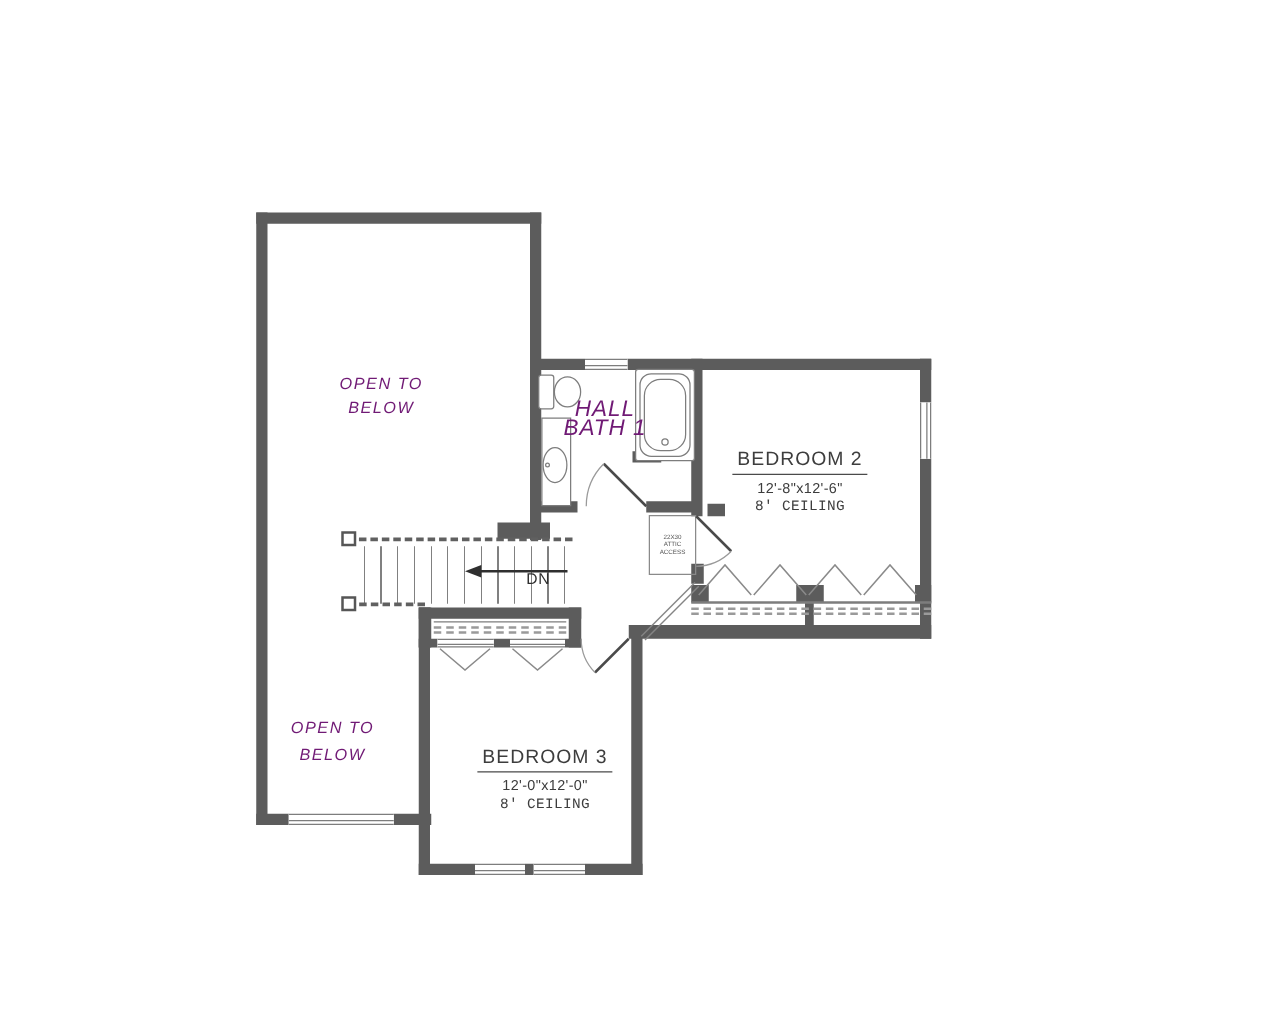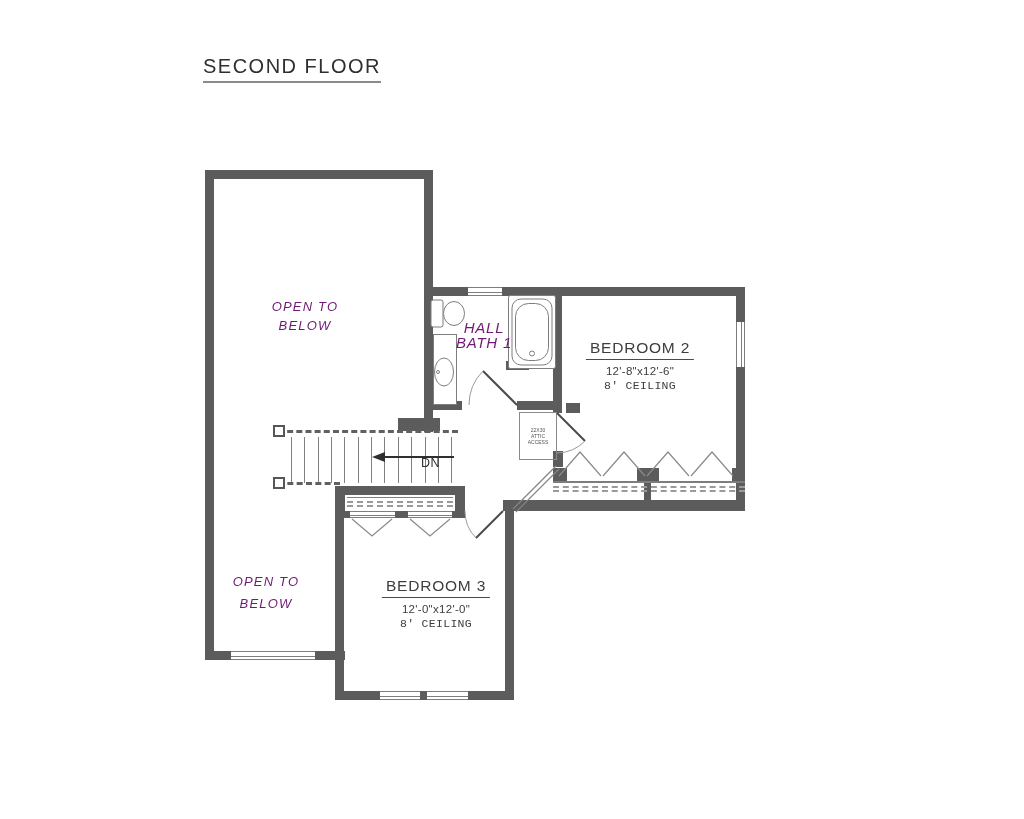--- a/index.html
+++ b/index.html
@@ -11,42 +11,41 @@
   .rail{position:absolute;height:0;border-top:3px dashed #606060;}
   .post{position:absolute;width:12px;height:12px;border:2px solid #565656;background:#fff;box-sizing:border-box;}
   .win-h{position:absolute;background:#fff;border-top:1px solid #7d7d7d;border-bottom:1px solid #7d7d7d;box-sizing:border-box;}
   .win-h i{position:absolute;left:0;right:0;top:50%;height:1px;background:#7d7d7d;}
   .win-v{position:absolute;background:#fff;border-left:1px solid #7d7d7d;border-right:1px solid #7d7d7d;box-sizing:border-box;}
   .win-v i{position:absolute;top:0;bottom:0;left:50%;width:1px;background:#7d7d7d;}
   .treads{position:absolute;background:repeating-linear-gradient(90deg,#808080 0 1px,transparent 1px 13.35px);}
   .txt{position:absolute;color:#701a75;text-align:center;transform:translateX(-50%);white-space:nowrap;font-style:italic;}
   .open-below{font-size:13px;letter-spacing:1.2px;line-height:19px;}
   .open-below.lower{line-height:22px;}
-  .bath-label{font-size:15px;letter-spacing:.8px;line-height:15px;text-align:center;}
-  .room-block{position:absolute;text-align:center;transform:translateX(-50%);color:#3d3d3d;white-space:nowrap;}
+  .bath-label{font-size:18px;letter-spacing:.8px;line-height:15px;text-align:center;}
+  .room-block{position:absolute;text-align:center;transform:translateX(-50%);color:#3d3d3d;white-space:nowrap;margin-top:20px;}
   .room-name{display:inline-block;font-size:15.5px;letter-spacing:.8px;border-bottom:1.5px solid #4a4a4a;padding:0 4px 2px 4px;}
   .room-dims{font-size:11.5px;margin-top:5px;letter-spacing:.3px;}
   .room-ceil{font-size:11.5px;margin-top:2px;letter-spacing:.3px;font-family:Liberation Mono, monospace;}
   #title{position:absolute;left:203px;top:55px;font-size:20px;letter-spacing:1.5px;color:#2f2f2f;
          border-bottom:2px solid #8a8a8a;padding-bottom:3px;}
   #dn{position:absolute;left:421px;top:456px;font-size:12.5px;color:#2f2f2f;letter-spacing:.5px;}
   .arrowhead{position:absolute;width:0;height:0;border-right:13px solid #2f2f2f;
              border-top:5px solid transparent;border-bottom:5px solid transparent;}
   .attic-box{position:absolute;left:519px;top:412px;width:38px;height:48px;border:1px solid #8a8a8a;
              box-sizing:border-box;display:flex;flex-direction:column;align-items:center;justify-content:center;}
   .attic-box div{font-size:5px;line-height:6px;color:#555;text-align:center;letter-spacing:0;}
   svg.fx{position:absolute;overflow:visible;}
   #overlay{position:absolute;left:0;top:0;pointer-events:none;}
 </style>
 </head>
 <body>
 
 <div id="stage">
 
-  <div id="title">SECOND FLOOR</div>
 
   <div class="wall" style="left:205px;top:170px;width:228px;height:9px"></div>
   <div class="wall" style="left:205px;top:170px;width:9px;height:490px"></div>
   <div class="wall" style="left:424px;top:170px;width:9px;height:262px"></div>
   <div class="wall" style="left:205px;top:651px;width:26px;height:9px"></div>
   <div class="wall" style="left:315px;top:651px;width:30px;height:9px"></div>
   <div class="win-h" style="left:231px;top:651px;width:84px;height:9px">
       <i></i>
     </div>
 

